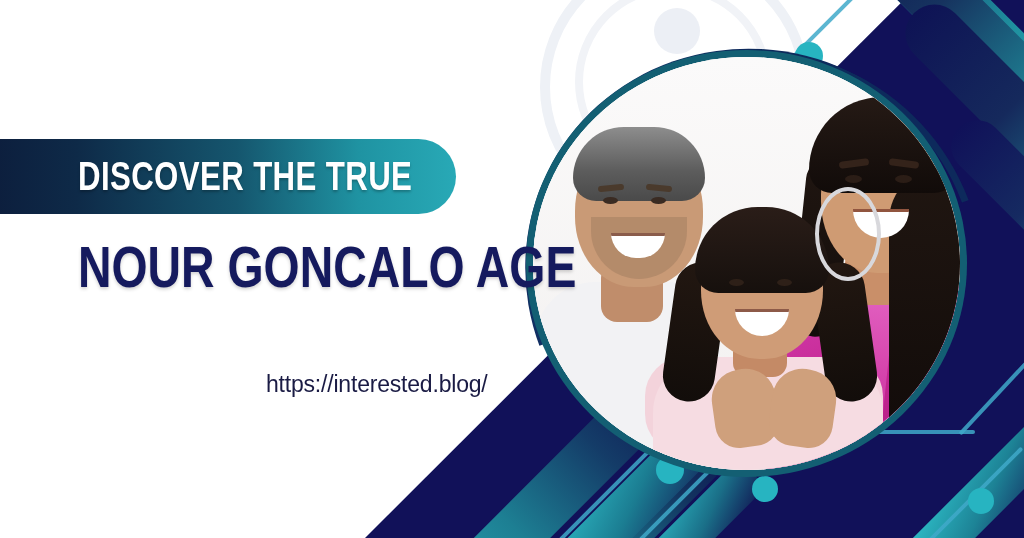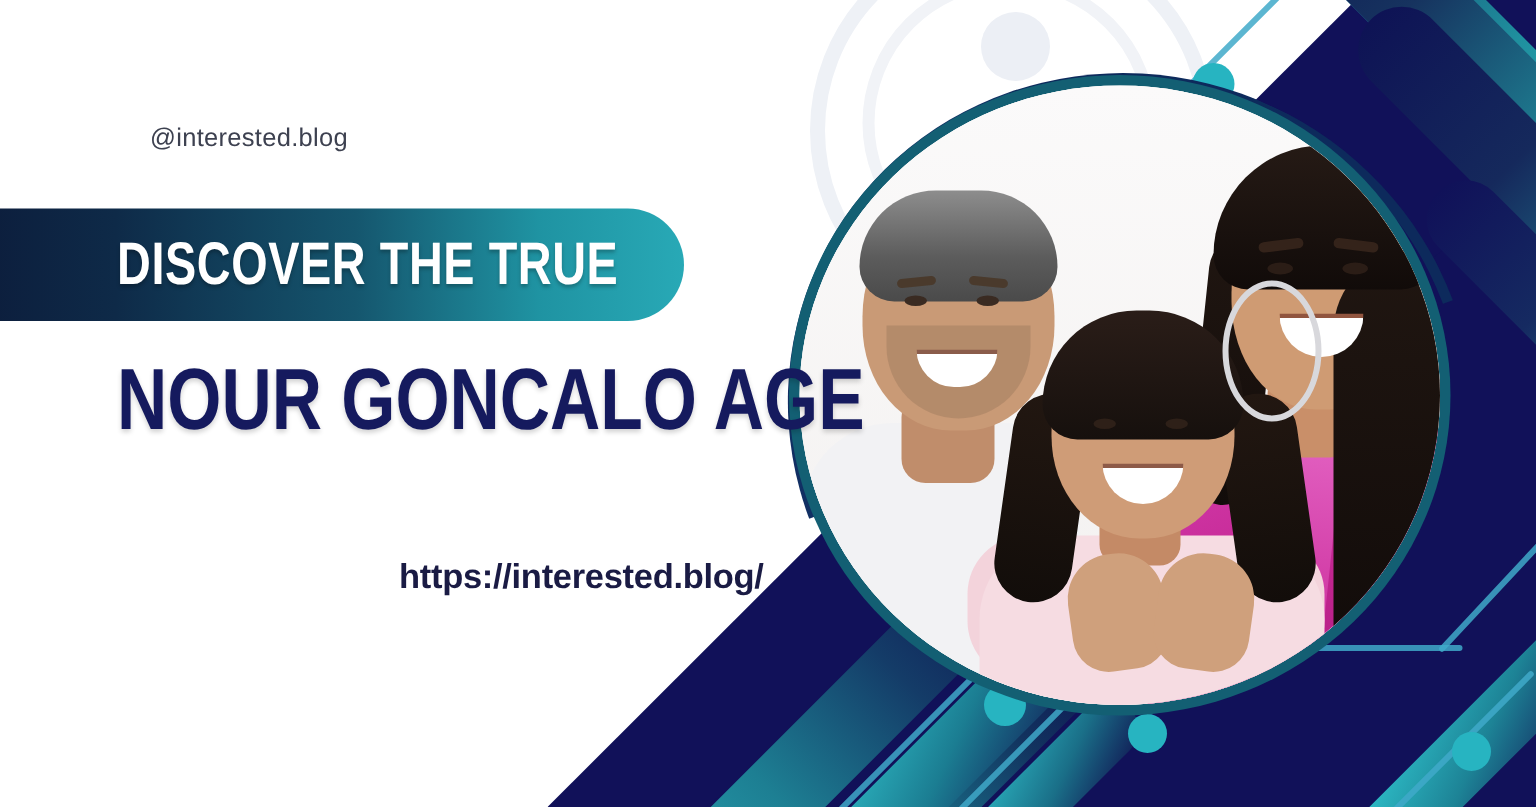--- a/index.html
+++ b/index.html
@@ -255,21 +255,21 @@
     text-shadow:0 2px 4px rgba(0,0,0,.18);
     font-family:"Liberation Sans", sans-serif;
   }
 
   
   .url{
     position:absolute;
     left:266px;top:371px;
     color:#1a1b44;
     font-size:23px;
-    font-weight:bold;
+    font-weight:normal;
     letter-spacing:-.2px;
     z-index:10;
     text-align:right;
   }
 </style>
 </head>
 <body>
 
 <div class="canvas">
 
@@ -343,21 +343,20 @@
       <div class="girl-head"></div>
       <div class="girl-hair"></div>
       <div class="girl-eye l"></div>
       <div class="girl-eye r"></div>
       <div class="girl-smile"></div>
       <div class="hand l"></div>
       <div class="hand r"></div>
     </div>
   </div>
 
-  <div class="handle">@interested.blog</div>
 
   <div class="pill">
     <span class="pill-text">DISCOVER THE TRUE</span>
   </div>
 
   <div class="headline">NOUR GONCALO AGE</div>
 
   <div class="url">https://interested.blog/</div>
 
 </div>

